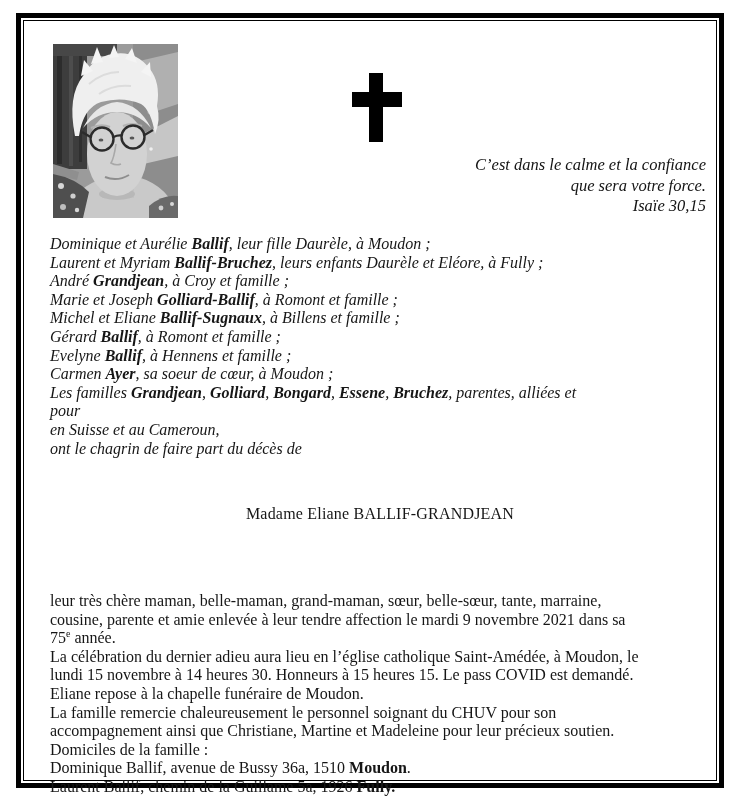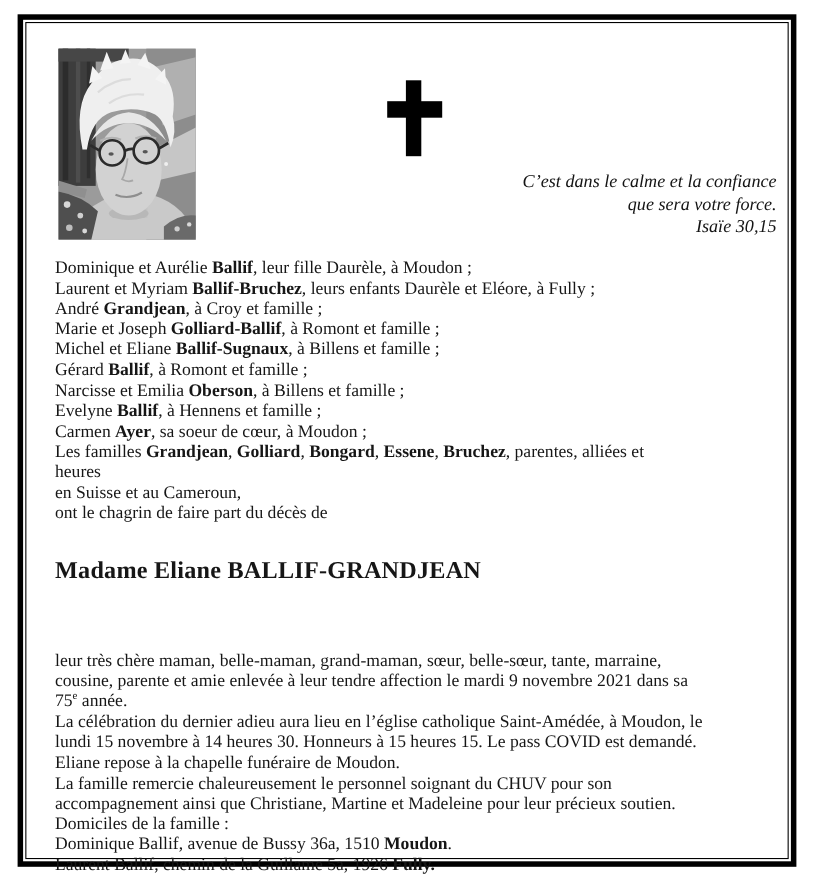--- a/index.html
+++ b/index.html
@@ -45,27 +45,29 @@
     font-size: 16.5px;
     line-height: 20.5px;
     color: #141414;
   }
 
   
   .family {
     position: absolute; left: 50px; top: 235px;
     font-size: 16px; line-height: 18.6px;
     white-space: nowrap;
+    font-style: italic;
   }
 
   
   .name {
     position: absolute; left: 50px; top: 505px; width: 660px;
-    font-weight: bold;
-    font-size: 22px;
+    text-align: center;
+    font-weight: normal;
+    font-size: 16px;
     letter-spacing: 0.2px;
   }
 
   
   .announce {
     position: absolute; left: 50px; top: 592px;
     font-size: 16px; line-height: 18.6px;
     white-space: nowrap;
   }
 
@@ -149,25 +151,24 @@
     <div>Isaïe 30,15</div>
   </div>
 
   <div class="family">
     <div><span>Dominique et Aurélie </span><span class="bold">Ballif</span><span>, leur fille Daurèle, à Moudon ;</span></div>
     <div><span>Laurent et Myriam </span><span class="bold">Ballif-Bruchez</span><span>, leurs enfants Daurèle et Eléore, à Fully ;</span></div>
     <div><span>André </span><span class="bold">Grandjean</span><span>, à Croy et famille ;</span></div>
     <div><span>Marie et Joseph </span><span class="bold">Golliard-Ballif</span><span>, à Romont et famille ;</span></div>
     <div><span>Michel et Eliane </span><span class="bold">Ballif-Sugnaux</span><span>, à Billens et famille ;</span></div>
     <div><span>Gérard </span><span class="bold">Ballif</span><span>, à Romont et famille ;</span></div>
-    <div><span>Narcisse et Emilia </span><span class="bold">Oberson</span><span>, à Billens et famille ;</span></div>
     <div><span>Evelyne </span><span class="bold">Ballif</span><span>, à Hennens et famille ;</span></div>
     <div><span>Carmen </span><span class="bold">Ayer</span><span>, sa soeur de cœur, à Moudon ;</span></div>
     <div><span>Les familles </span><span class="bold">Grandjean</span><span>, </span><span class="bold">Golliard</span><span>, </span><span class="bold">Bongard</span><span>, </span><span class="bold">Essene</span><span>, </span><span class="bold">Bruchez</span><span>, parentes, alliées et</span></div>
-    <div><span>heures</span></div>
+    <div><span>pour</span></div>
     <div><span>en Suisse et au Cameroun,</span></div>
     <div><span>ont le chagrin de faire part du décès de</span></div>
   </div>
 
   <div class="name">Madame Eliane BALLIF-GRANDJEAN</div>
 
   <div class="announce">
     <div><span>leur très chère maman, belle-maman, grand-maman, sœur, belle-sœur, tante, marraine,</span></div>
     <div><span>cousine, parente et amie enlevée à leur tendre affection le mardi 9 novembre 2021 dans sa</span></div>
     <div><span>75</span><sup>e</sup><span> année.</span></div>

